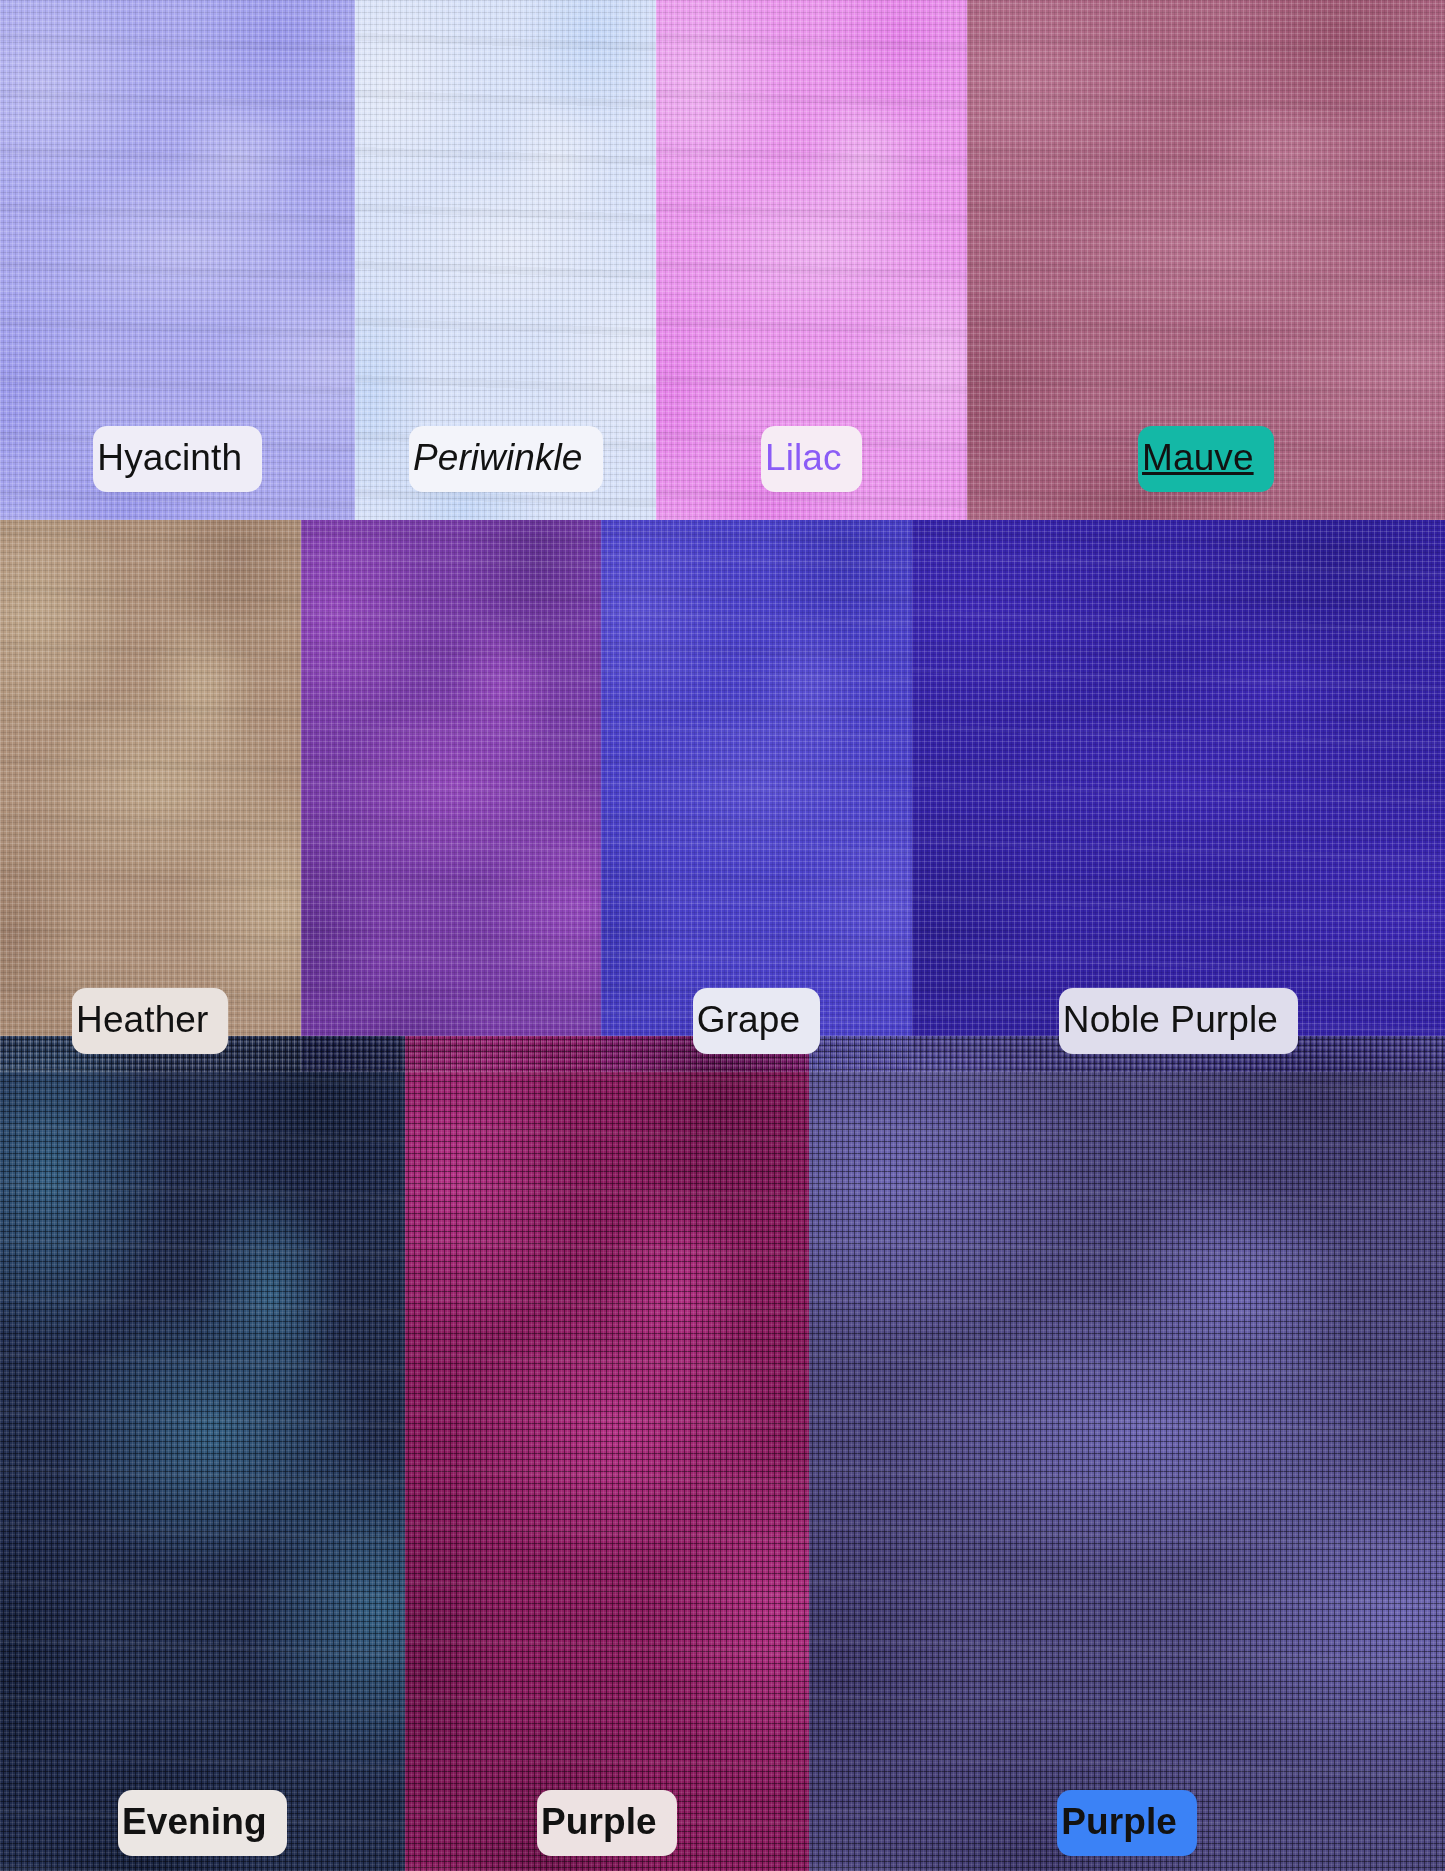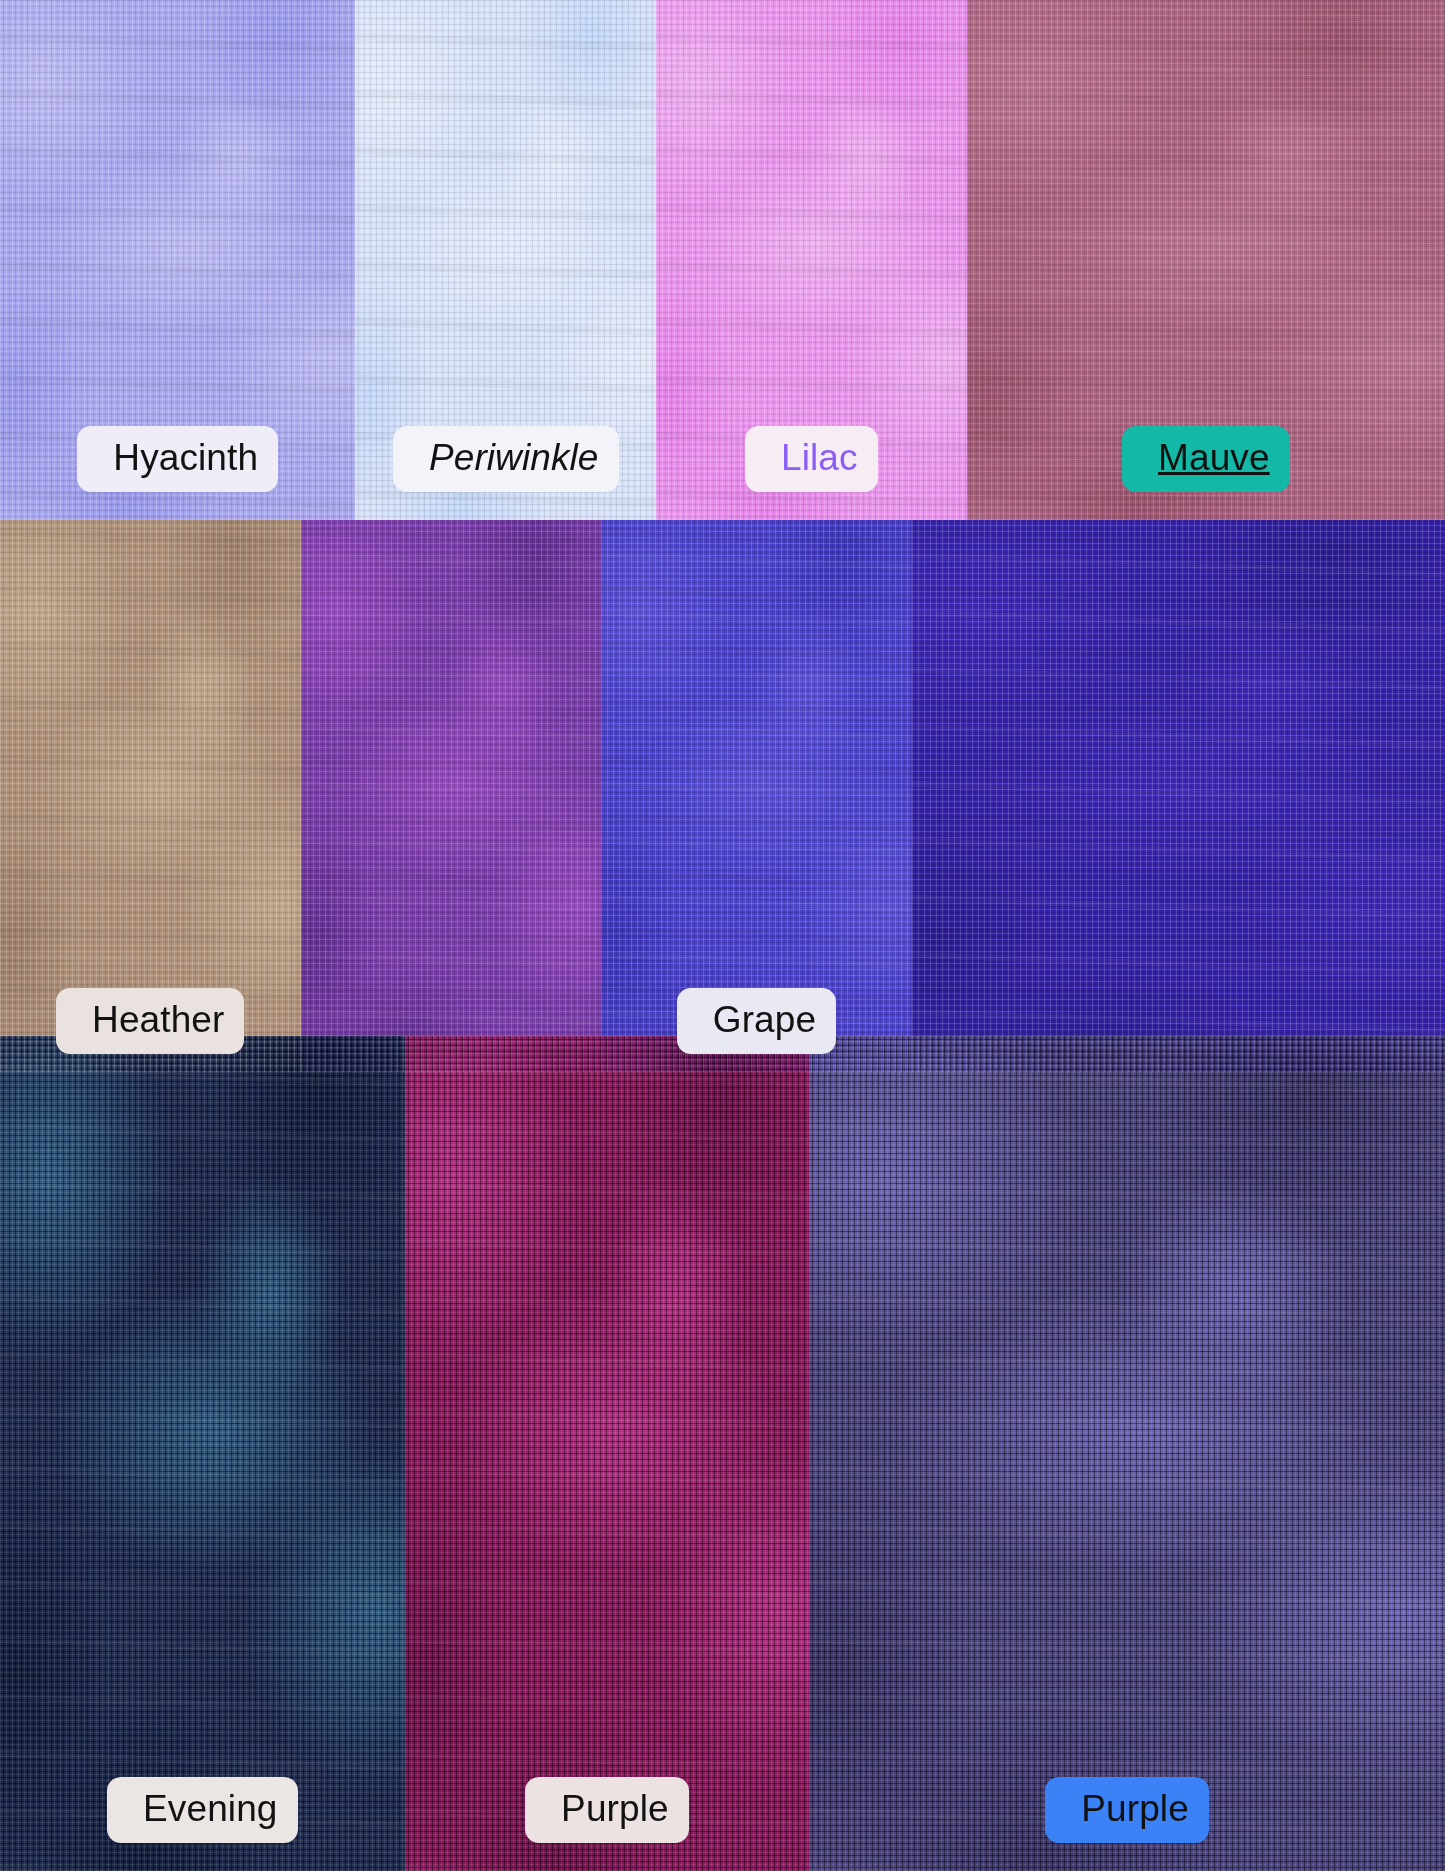--- a/index.html
+++ b/index.html
@@ -130,27 +130,27 @@
 
   
   .swatch-label {
     position: relative;
     z-index: 10;
     display: inline-block;
     color: #111111;
     font-size: 37px;
     line-height: 1;
     letter-spacing: .1px;
-    padding: 13px 20px 16px 36px;
+    padding: 13px 20px 16px 4px;
     border-radius: 14px;
     white-space: nowrap;
   }
   .row-1 .swatch-label { margin-bottom: 28px; }
   .row-2 .swatch-label { margin-bottom: 18px; }
-  .row-3 .swatch-label { margin-bottom: 28px; }
+  .row-3 .swatch-label { margin-bottom: 15px; font-weight: bold; }
 </style>
 </head>
 <body>
 
 <div id="board">
 
   <div class="swatch-row row-1">
     <div class="swatch" style="flex: 0 0 24.6%;">
       <div class="swatch-base" style="background: rgb(156, 155, 226);"></div>
       <div class="swatch-mottle" style="background-color: rgb(156, 155, 226); background-image: radial-gradient(42% 30% at 18% 22%, rgb(194, 193, 242) 0%, transparent 62%), radial-gradient(36% 26% at 74% 14%, rgb(125, 124, 203) 0%, transparent 60%), radial-gradient(50% 22% at 52% 48%, rgb(194, 193, 242) 0%, transparent 66%), radial-gradient(30% 34% at 12% 72%, rgb(125, 124, 203) 0%, transparent 60%), radial-gradient(44% 28% at 86% 66%, rgb(194, 193, 242) 0%, transparent 62%), radial-gradient(38% 24% at 38% 90%, rgb(125, 124, 203) 0%, transparent 64%), radial-gradient(26% 20% at 64% 34%, rgb(194, 193, 242) 0%, transparent 58%);"></div>
@@ -200,20 +200,21 @@
       <div class="swatch-mottle" style="background-color: rgb(90, 82, 182); background-image: radial-gradient(42% 30% at 18% 22%, rgb(126, 120, 208) 0%, transparent 62%), radial-gradient(36% 26% at 74% 14%, rgb(62, 55, 134) 0%, transparent 60%), radial-gradient(50% 22% at 52% 48%, rgb(126, 120, 208) 0%, transparent 66%), radial-gradient(30% 34% at 12% 72%, rgb(62, 55, 134) 0%, transparent 60%), radial-gradient(44% 28% at 86% 66%, rgb(126, 120, 208) 0%, transparent 62%), radial-gradient(38% 24% at 38% 90%, rgb(62, 55, 134) 0%, transparent 64%), radial-gradient(26% 20% at 64% 34%, rgb(126, 120, 208) 0%, transparent 58%);"></div>
       <div class="swatch-weave"></div>
       <div class="swatch-slub"></div>
       <span class="swatch-label" style="background: rgb(232, 233, 243); color: rgb(18, 18, 18); text-align: center;">Grape</span>
     </div>
     <div class="swatch" style="flex: 0 0 36.9%;">
       <div class="swatch-base" style="background: rgb(71, 52, 153);"></div>
       <div class="swatch-mottle" style="background-color: rgb(71, 52, 153); background-image: radial-gradient(42% 30% at 18% 22%, rgb(98, 80, 184) 0%, transparent 62%), radial-gradient(36% 26% at 74% 14%, rgb(46, 32, 113) 0%, transparent 60%), radial-gradient(50% 22% at 52% 48%, rgb(98, 80, 184) 0%, transparent 66%), radial-gradient(30% 34% at 12% 72%, rgb(46, 32, 113) 0%, transparent 60%), radial-gradient(44% 28% at 86% 66%, rgb(98, 80, 184) 0%, transparent 62%), radial-gradient(38% 24% at 38% 90%, rgb(46, 32, 113) 0%, transparent 64%), radial-gradient(26% 20% at 64% 34%, rgb(98, 80, 184) 0%, transparent 58%);"></div>
       <div class="swatch-weave"></div>
       <div class="swatch-slub"></div>
+      <span class="swatch-label" style="background: rgb(223, 221, 236); color: rgb(18, 18, 18);">Noble Purple</span>
     </div>
   </div>
 
   <div class="swatch-row row-3">
     <div class="swatch dark" style="flex: 0 0 28%;">
       <div class="swatch-base" style="background: rgb(19, 26, 48);"></div>
       <div class="swatch-mottle" style="background-color: rgb(19, 26, 48); background-image: radial-gradient(42% 30% at 18% 22%, rgb(43, 90, 119) 0%, transparent 62%), radial-gradient(36% 26% at 74% 14%, rgb(6, 10, 22) 0%, transparent 60%), radial-gradient(50% 22% at 52% 48%, rgb(43, 90, 119) 0%, transparent 66%), radial-gradient(30% 34% at 12% 72%, rgb(6, 10, 22) 0%, transparent 60%), radial-gradient(44% 28% at 86% 66%, rgb(43, 90, 119) 0%, transparent 62%), radial-gradient(38% 24% at 38% 90%, rgb(6, 10, 22) 0%, transparent 64%), radial-gradient(26% 20% at 64% 34%, rgb(43, 90, 119) 0%, transparent 58%);"></div>
       <div class="swatch-weave"></div>
       <div class="swatch-slub"></div>
       <span class="swatch-label" style="background: rgb(235, 230, 227); color: rgb(18, 18, 18);">Evening</span>

